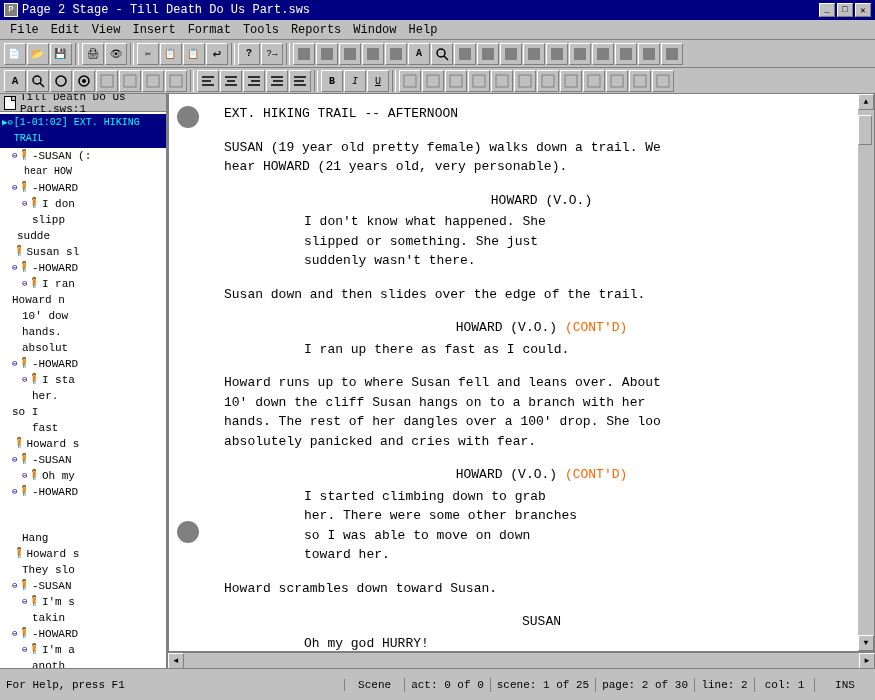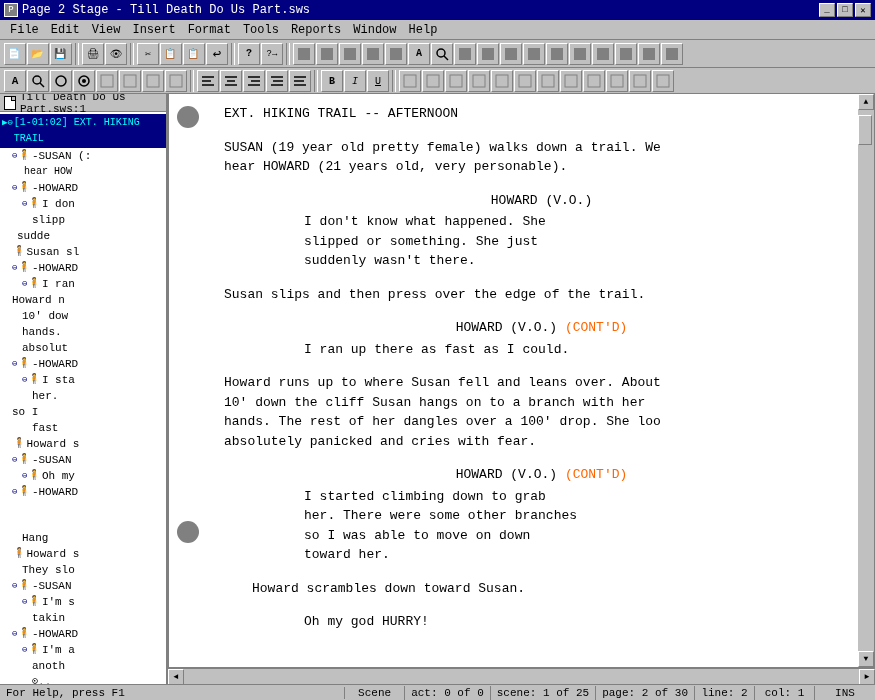--- a/index.html
+++ b/index.html
@@ -203,21 +203,21 @@
       height: 22px;
       border-radius: 50%;
       background: #808080;
       position: absolute;
       left: 8px;
     }
 
     
     .status-bar {
       background: #c0c0c0;
-      height: 16px;
+      height: 32px;
       display: flex;
       align-items: center;
       border-top: 1px solid #808080;
       flex-shrink: 0;
     }
     .status-left {
       flex: 1;
       padding: 0 6px;
       font-size: 11px;
       border-right: 1px solid #808080;
@@ -732,21 +732,21 @@
           HOWARD (V.O.)
         </div>
 
         <div style="margin:0 80px 14px 80px;font-family:'Courier New',monospace;font-size:13px;">
           I don't know what happened. She<br>
           slipped or something. She just<br>
           suddenly wasn't there.
         </div>
 
         <div style="margin-bottom:14px;font-family:'Courier New',monospace;font-size:13px;">
-          Susan slips and then press over the edge of the trail.
+          Susan down and then slides over the edge of the trail.
         </div>
 
         <div style="text-align:center;margin-bottom:2px;font-family:'Courier New',monospace;font-size:13px;">
           HOWARD (V.O.) <span class="cont-d">(CONT'D)</span>
         </div>
 
         <div style="margin:0 80px 14px 80px;font-family:'Courier New',monospace;font-size:13px;">
           I ran up there as fast as I could.
         </div>
 
@@ -761,24 +761,27 @@
           HOWARD (V.O.) <span class="cont-d">(CONT'D)</span>
         </div>
 
         <div style="margin:0 80px 14px 80px;font-family:'Courier New',monospace;font-size:13px;">
           I started climbing down to grab<br>
           her. There were some other branches<br>
           so I was able to move on down<br>
           toward her.
         </div>
 
-        <div style="margin-bottom:14px;font-family:'Courier New',monospace;font-size:13px;margin-left:28px;">
+        <div style="margin-bottom:14px;font-family:'Courier New',monospace;font-size:13px;">
           Howard scrambles down toward Susan.
         </div>
 
+        <div style="text-align:center;margin-bottom:2px;font-family:'Courier New',monospace;font-size:13px;">
+          SUSAN
+        </div>
 
         <div style="margin:0 80px 14px 80px;font-family:'Courier New',monospace;font-size:13px;">
           Oh my god HURRY!
         </div>
       </div>
 
       <div style="position:absolute;right:0;top:0;bottom:0;width:16px;background:#c0c0c0;display:flex;flex-direction:column;">
         <div class="scroll-btn">▲</div>
         <div style="flex:1;background:#c0c0c0;">
           <div style="width:14px;height:30px;background:#c0c0c0;border:1px solid #fff;border-right-color:#808080;border-bottom-color:#808080;margin-top:5px;"></div>

